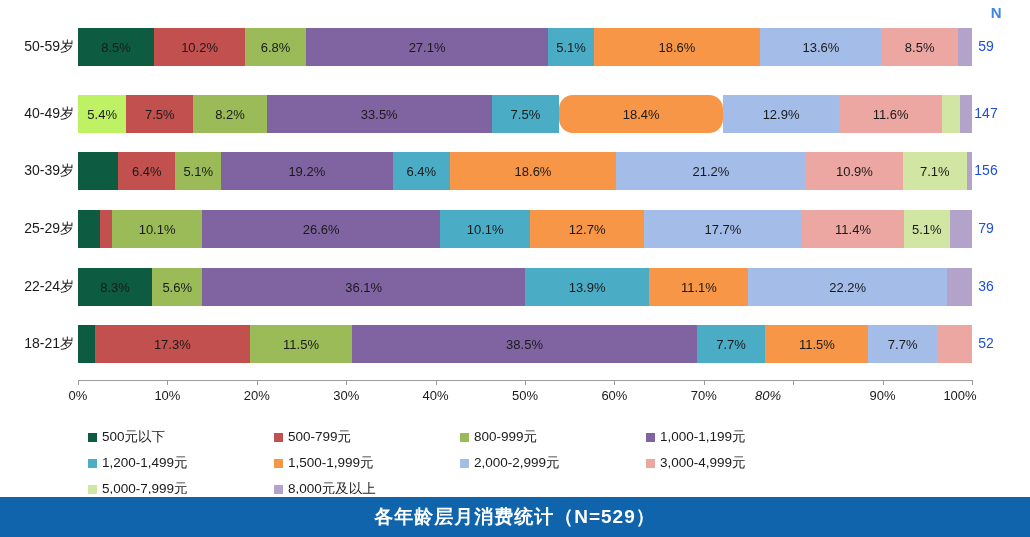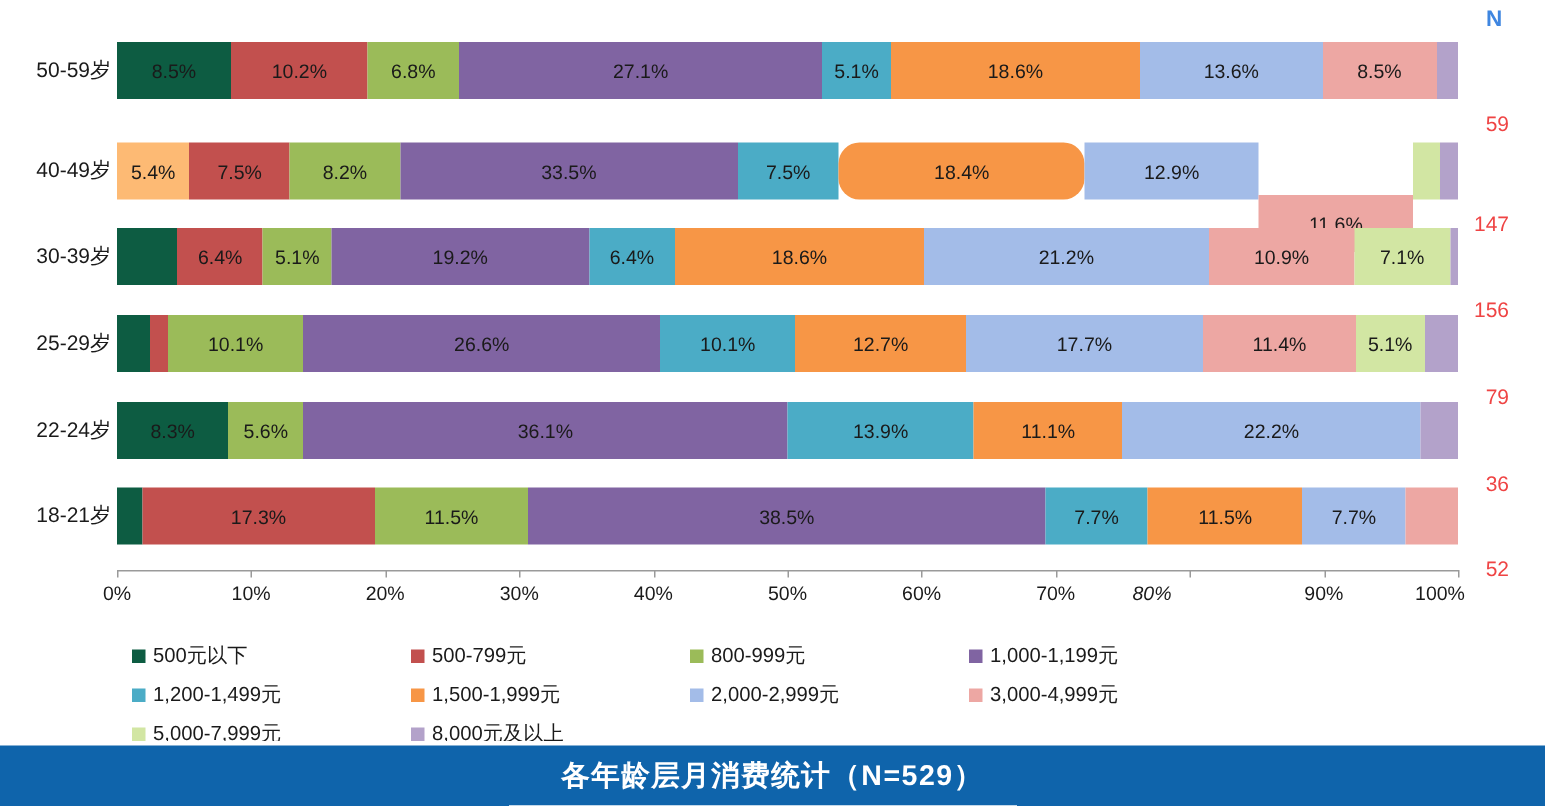--- a/index.html
+++ b/index.html
@@ -12,22 +12,22 @@
   #chart-area{position:absolute;left:0;top:0;width:1030px;height:410px;}
 
   
   .n-header{
     position:absolute;right:28px;top:4px;
     font-size:15px;font-weight:bold;color:#3f86e0;
     letter-spacing:0.5px;
   }
   .n-value{
     position:absolute;right:24px;
-    font-size:14px;color:#ef4444;
-    text-align:right;width:40px;margin-top:36px;
+    font-size:14px;color:#1d4ed8;
+    text-align:center;width:40px;
   }
 
   .row-label{
     position:absolute;left:4px;width:70px;
     text-align:right;font-size:14px;color:#1a1a1a;
     white-space:nowrap;
   }
 
   .bar{
     position:absolute;
@@ -103,42 +103,42 @@
           <span>13.6%</span>
         </div>
         <div class="seg" style="background: rgb(237, 167, 163); width: 8.5%;">
           <span>8.5%</span>
         </div>
         <div class="seg" style="background: rgb(179, 162, 202); width: 1.6%;"></div>
       </div>
       <div class="n-value" style="top: 38px;">59</div>
       <div class="row-label" style="top: 105px;">40-49岁</div>
       <div class="bar" style="left: 78px; top: 95px; width: 894px;">
-        <div class="seg" style="background: #fdba74; width: 5.4%;">
+        <div class="seg" style="background: #bef264; width: 5.4%;">
           <span>5.4%</span>
         </div>
         <div class="seg" style="background: rgb(194, 80, 78); width: 7.5%;">
           <span>7.5%</span>
         </div>
         <div class="seg" style="background: rgb(155, 187, 89); width: 8.2%;">
           <span>8.2%</span>
         </div>
         <div class="seg" style="background: rgb(128, 100, 162); width: 25.2%;">
           <span>33.5%</span>
         </div>
         <div class="seg" style="background: rgb(75, 172, 198); width: 7.5%;">
           <span>7.5%</span>
         </div>
         <div class="seg" style="background: rgb(247, 150, 70); width: 18.4%; border-radius: 14px;">
           <span>18.4%</span>
         </div>
         <div class="seg" style="background: rgb(163, 188, 232); width: 12.9%;">
           <span>12.9%</span>
         </div>
-        <div class="seg" style="background: rgb(237, 167, 163); width: 11.6%; margin-top: 35px;">
+        <div class="seg" style="background: rgb(237, 167, 163); width: 11.6%;">
           <span>11.6%</span>
         </div>
         <div class="seg" style="background: rgb(210, 230, 163); width: 2%;"></div>
         <div class="seg" style="background: rgb(179, 162, 202); width: 1.3%;"></div>
       </div>
       <div class="n-value" style="top: 105px;">147</div>
       <div class="row-label" style="top: 162px;">30-39岁</div>
       <div class="bar" style="left: 78px; top: 152px; width: 894px;">
         <div class="seg" style="background: rgb(13, 92, 66); width: 4.5%;"></div>
         <div class="seg" style="background: rgb(194, 80, 78); width: 6.4%;">

